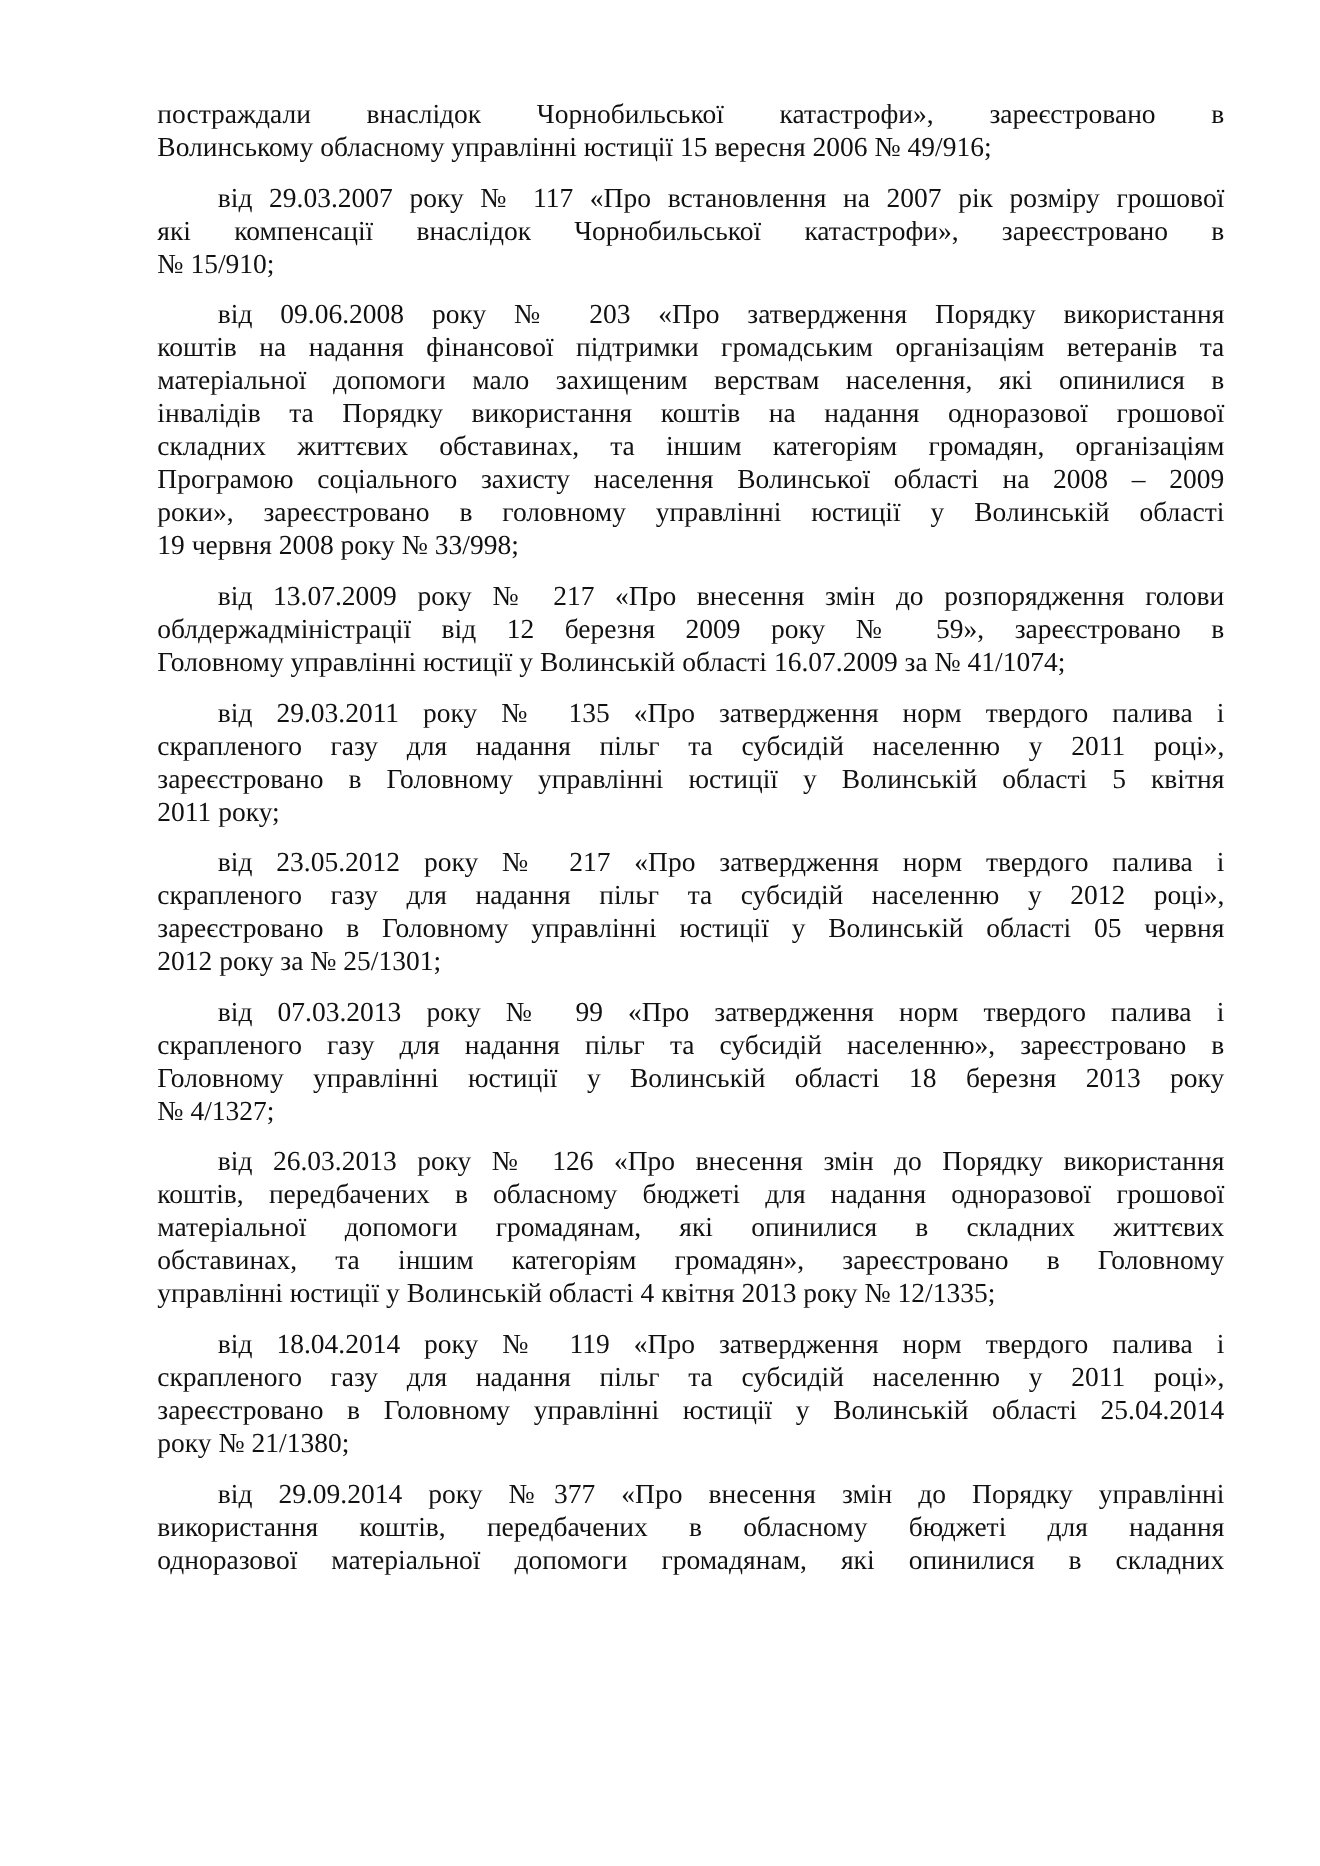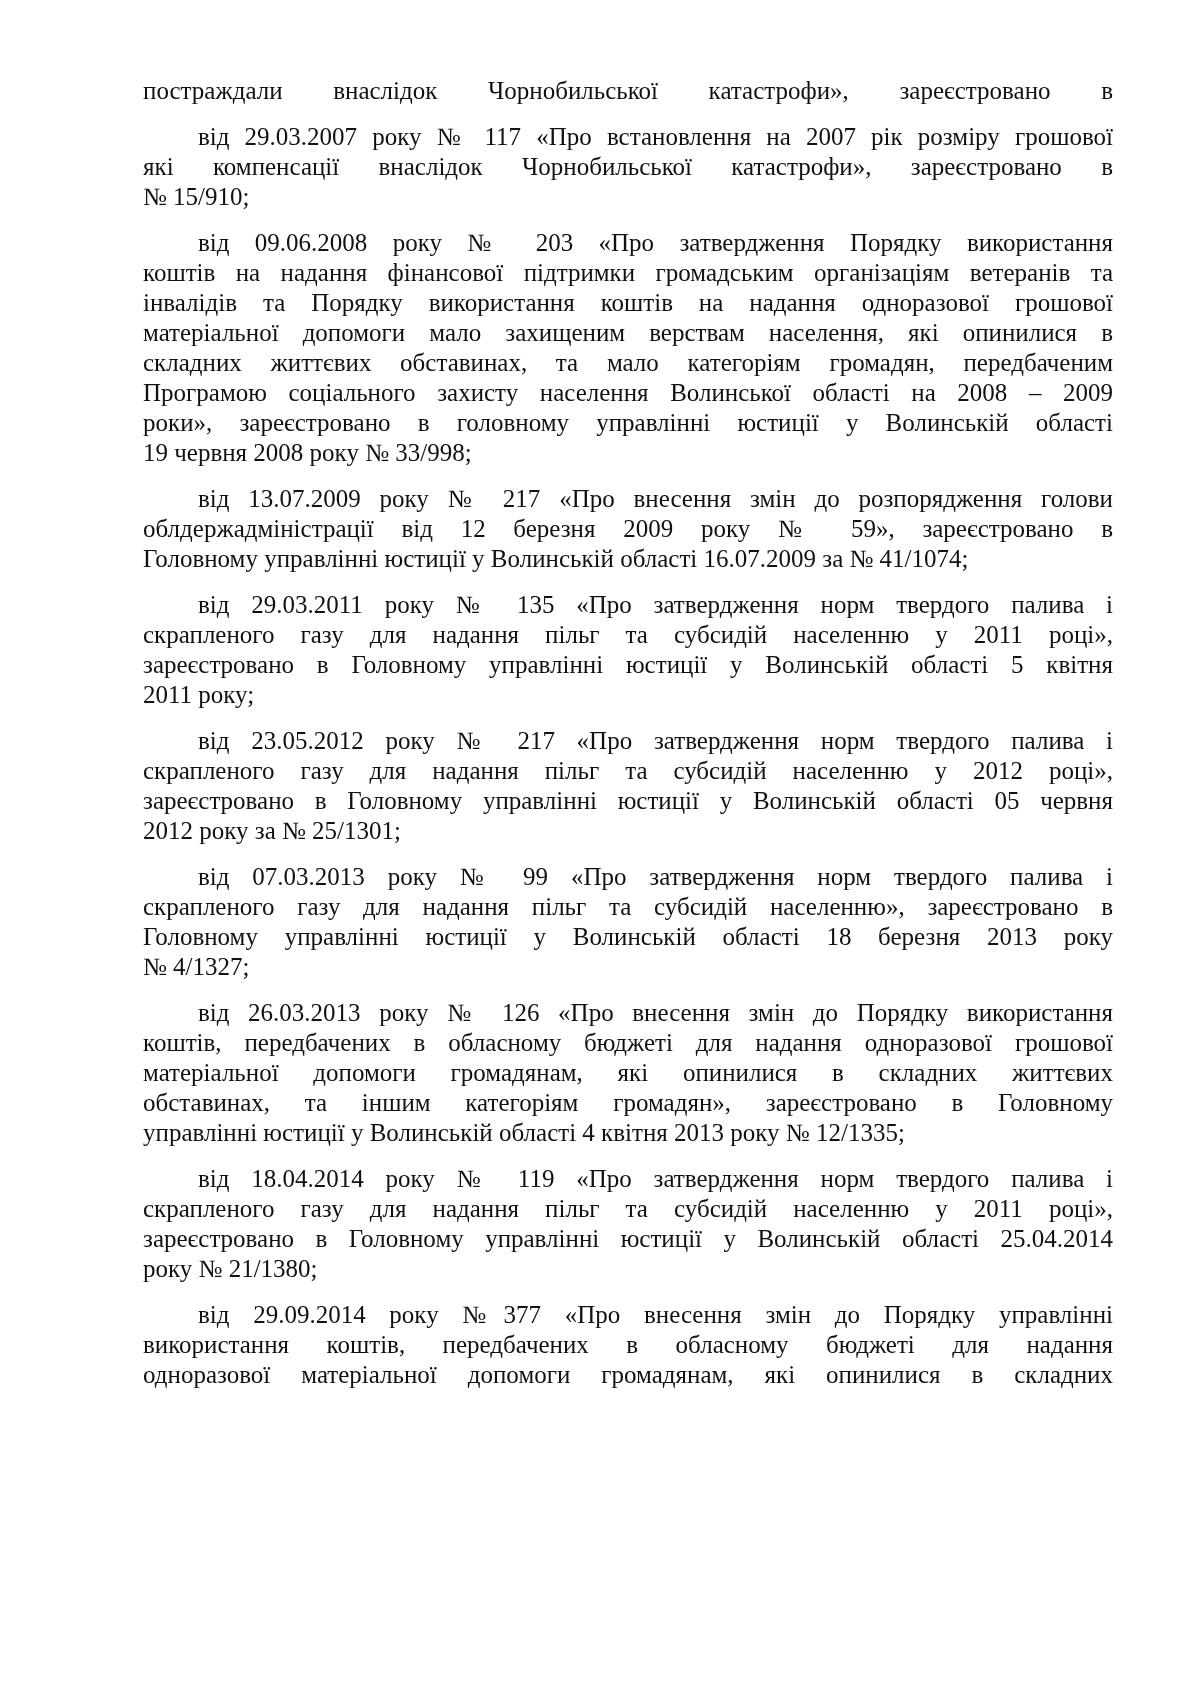--- a/index.html
+++ b/index.html
@@ -1,50 +1,51 @@
 <!DOCTYPE html>
 <html><head>
 <meta charset="utf-8">
 <style>
   html, body { margin: 0; padding: 0; background: #ffffff; }
   body { width: 1200px; height: 1696px; position: relative; overflow: hidden; }
   .page {
-    position: absolute; left: 143px; top: 76px; width: 970px;
+    position: absolute; left: 143px; top: 90px; width: 970px;
     font-family: "Liberation Serif", "DejaVu Serif", serif;
     font-size: 25px; color: #111111;
   }
   .para { margin: 0 0 16px 0; }
   .line {
     display: block; height: 30px; line-height: 30px; white-space: nowrap;
     text-align: justify; text-align-last: justify;
   }
   .line.first { padding-left: 55px; }
   .line.last { text-align: left; text-align-last: left; }
 </style>
 </head>
 <body>
 
 <div class="page">
 
   <div class="para">
     <span class="line">постраждали внаслідок Чорнобильської катастрофи», зареєстровано в</span>
+    <span class="line last">Волинському обласному управлінні юстиції 15 вересня 2006 № 49/916;</span>
   </div>
 
   <div class="para">
     <span class="line first">від 29.03.2007 року № 117 «Про встановлення на 2007 рік розміру грошової</span>
     <span class="line">які компенсації внаслідок Чорнобильської катастрофи», зареєстровано в</span>
     <span class="line last">№ 15/910;</span>
   </div>
 
   <div class="para">
     <span class="line first">від 09.06.2008 року № 203 «Про затвердження Порядку використання</span>
     <span class="line">коштів на надання фінансової підтримки громадським організаціям ветеранів та</span>
+    <span class="line">матеріальної допомоги мало захищеним верствам населення, які опинилися в</span>
     <span class="line">інвалідів та Порядку використання коштів на надання одноразової грошової</span>
-    <span class="line">матеріальної допомоги мало захищеним верствам населення, які опинилися в</span>
-    <span class="line">складних життєвих обставинах, та мало категоріям громадян, передбаченим</span>
+    <span class="line">складних життєвих обставинах, та іншим категоріям громадян, організаціям</span>
     <span class="line">Програмою соціального захисту населення Волинської області на 2008 – 2009</span>
     <span class="line">роки», зареєстровано в головному управлінні юстиції у Волинській області</span>
     <span class="line last">19 червня 2008 року № 33/998;</span>
   </div>
 
   <div class="para">
     <span class="line first">від 13.07.2009 року № 217 «Про внесення змін до розпорядження голови</span>
     <span class="line">облдержадміністрації від 12 березня 2009 року № 59», зареєстровано в</span>
     <span class="line last">Головному управлінні юстиції у Волинській області 16.07.2009 за № 41/1074;</span>
   </div>

